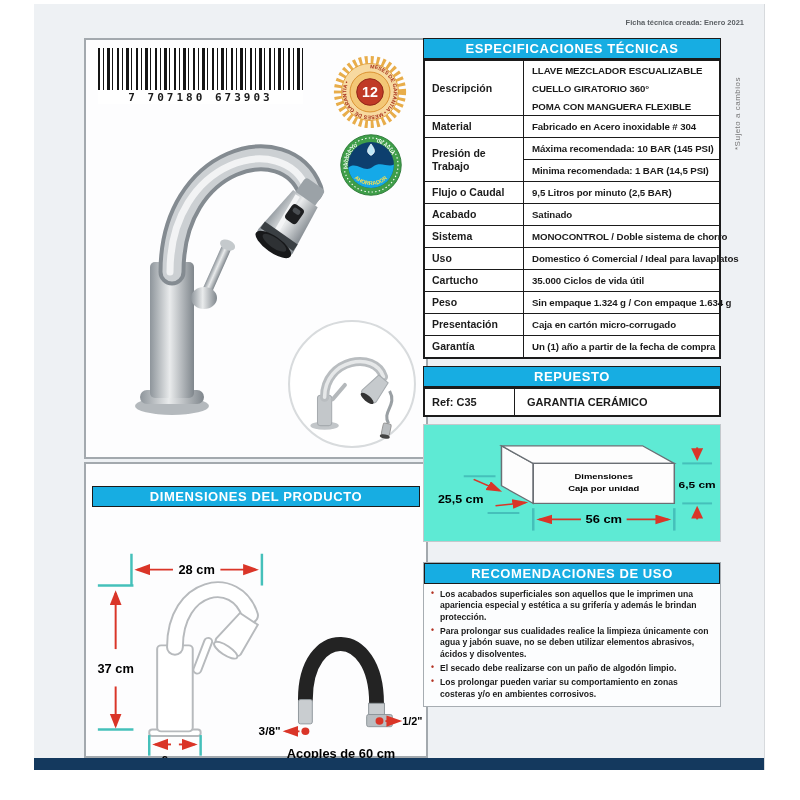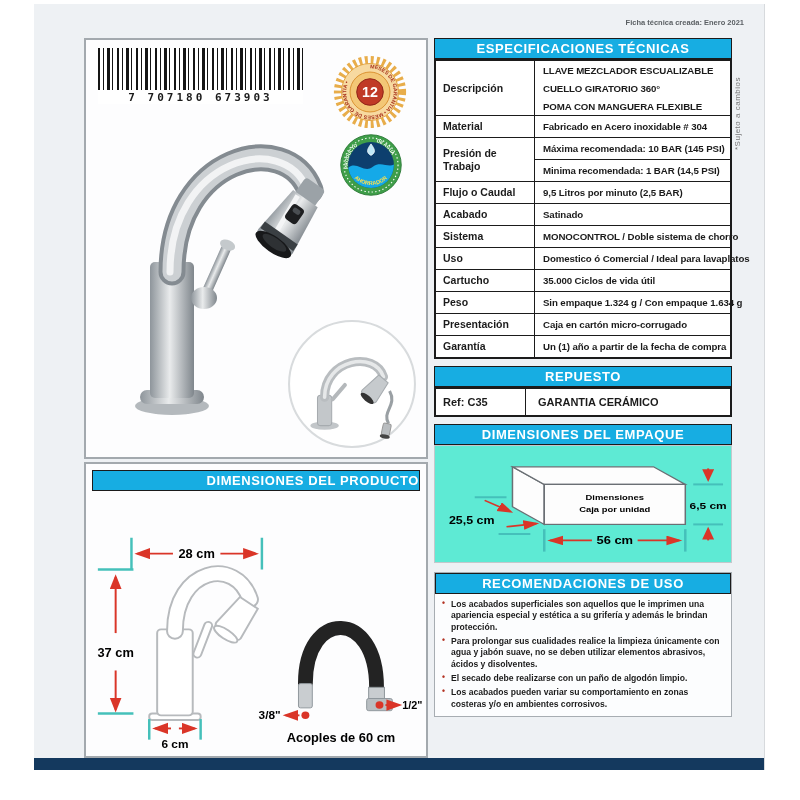--- a/index.html
+++ b/index.html
@@ -13,55 +13,55 @@
             font-size:7.5px;color:#5a5f63;font-weight:bold;}
   .side-note{position:absolute;left:699px;top:36px;height:110px;font-size:8px;color:#777;
              writing-mode:vertical-rl;transform:rotate(180deg);letter-spacing:.5px;}
 
   .panel{position:absolute;background:#fdfdfe;border:2px solid #a3a9ae;}
   .panel-a{left:50px;top:34px;width:340px;height:417px;}
   .panel-b{left:50px;top:458px;width:340px;height:292px;}
 
   .cyan-bar{background:#17ade2;border:1.6px solid #1b1b1b;color:#fff;font-weight:bold;
             text-align:center;font-size:13px;letter-spacing:.6px;height:19px;line-height:19px;}
-  .pb-head{margin:6px 6px 0 6px;text-align:right;}
+  .pb-head{margin:22px 6px 0 6px;}
 
   
   .barcode{position:absolute;left:12px;top:8px;width:205px;background:#fff;}
   .bars{height:42px;background-image:repeating-linear-gradient(90deg,
         #141414 0 2px,transparent 2px 5px,#141414 5px 6px,transparent 6px 9px,
         #141414 9px 12px,transparent 12px 14px,#141414 14px 15px,transparent 15px 19px);}
   .bc-digits{font-family:"DejaVu Sans Mono", monospace;font-weight:bold;font-size:11px;
              letter-spacing:3px;text-align:center;padding-top:1px;}
 
   .badge{position:absolute;}
   .badge-12{left:246px;top:14px;width:76px;height:76px;}
   .badge-water{left:252px;top:92px;width:66px;height:66px;}
 
   .faucet-main{position:absolute;left:14px;top:52px;}
   .inset{position:absolute;left:200px;top:278px;}
 
   
-  .rightcol{position:absolute;left:400px;top:34px;width:298px;}
+  .rightcol{position:absolute;left:389px;top:34px;width:298px;}
   .spec-table{border:2px solid #1b1b1b;background:#fff;}
   .srow{display:flex;border-top:1.5px solid #1b1b1b;align-items:stretch;}
   .srow:first-child{border-top:none;}
   .slabel{width:82px;min-width:82px;padding:4px 9px 4px 7px;border-right:1.5px solid #1b1b1b;
           font-weight:bold;font-size:10.5px;display:flex;align-items:center;line-height:1.15;}
   .svals{flex:1;display:flex;flex-direction:column;justify-content:center;}
   .sval{padding:5px 3px 5px 8px;font-weight:bold;font-size:9.7px;white-space:nowrap;letter-spacing:-.1px;}
   .sval.tight{padding:3.5px 3px 3.5px 8px;}
   .sval.div{border-top:1.4px solid #1b1b1b;}
   .gap{height:7px;}
   .rep-table{border:2px solid #1b1b1b;background:#fff;display:flex;height:26px;}
   .rep-ref{width:82px;min-width:82px;border-right:1.5px solid #1b1b1b;font-weight:bold;font-size:11px;
            display:flex;align-items:center;padding-left:7px;}
   .rep-val{flex:1;display:flex;align-items:center;padding-left:12px;font-weight:bold;font-size:11px;}
   .box-plain{background:#5eead4;border:1px solid #c3c8cc;}
-  .rec-box{background:#fcfdfe;border:1.5px solid #a7adb2;padding:0;}
+  .rec-box{background:#fcfdfe;border:1.5px solid #a7adb2;padding:0;margin-top:11px;}
   .rec-list{list-style:none;margin:5px 6px 6px 16px;padding:0;}
   .rec-list li{position:relative;font-size:8.6px;font-weight:bold;line-height:1.32;
                margin-bottom:3px;color:#1c1c1c;}
   .rec-list li::before{content:"•";color:#b33222;position:absolute;left:-9px;top:-1px;}
   svg text{font-family:"Liberation Sans", sans-serif;}
 </style>
 </head>
 <body>
 
 <div class="canvas">
@@ -297,21 +297,20 @@
       </div>
 
       <div class="gap"></div>
       <div class="cyan-bar">REPUESTO</div>
       <div class="rep-table">
         <div class="rep-ref">Ref: C35</div>
         <div class="rep-val">GARANTIA CERÁMICO</div>
       </div>
 
       <div class="gap"></div>
-      <div class="cyan-bar">DIMENSIONES DEL EMPAQUE</div>
       <div class="box-plain">
         <svg width="294" height="112" viewBox="0 0 296 140" preserveAspectRatio="none">
           <defs>
             <marker id="arw2" orient="auto" markerWidth="9" markerHeight="8" refX="6.5" refY="3">
               <path d="M0,0 L8,3 L0,6 Z" fill="#da3528"></path>
             </marker>
           </defs>
 
           <polygon points="110,48 78,26 78,76 110,98" fill="#fdfdfd" stroke="#6a6f74" stroke-width="1.5"></polygon>
           <polygon points="110,48 78,26 220,26 252,48" fill="#fdfdfd" stroke="#6a6f74" stroke-width="1.5"></polygon>
@@ -339,20 +338,20 @@
         </svg>
       </div>
 
       <div class="gap" style="height:9px;"></div>
       <div class="rec-box">
         <div class="cyan-bar">RECOMENDACIONES DE USO</div>
         <ul class="rec-list">
           <li>Los acabados superficiales son aquellos que le imprimen una apariencia especial y estética a su grifería y además le brindan protección.</li>
           <li>Para prolongar sus cualidades realice la limpieza únicamente con agua y jabón suave, no se deben utilizar elementos abrasivos, ácidos y disolventes.</li>
           <li>El secado debe realizarse con un paño de algodón limpio.</li>
-          <li>Los acabados pueden variar su comportamiento en zonas costeras y/o en ambientes corrosivos.</li>
+          <li>Los prolongar pueden variar su comportamiento en zonas costeras y/o en ambientes corrosivos.</li>
         </ul>
       </div>
     </div>
 
     <div class="navy-bar"></div>
   </div>
 </div>
 
 </body></html>

